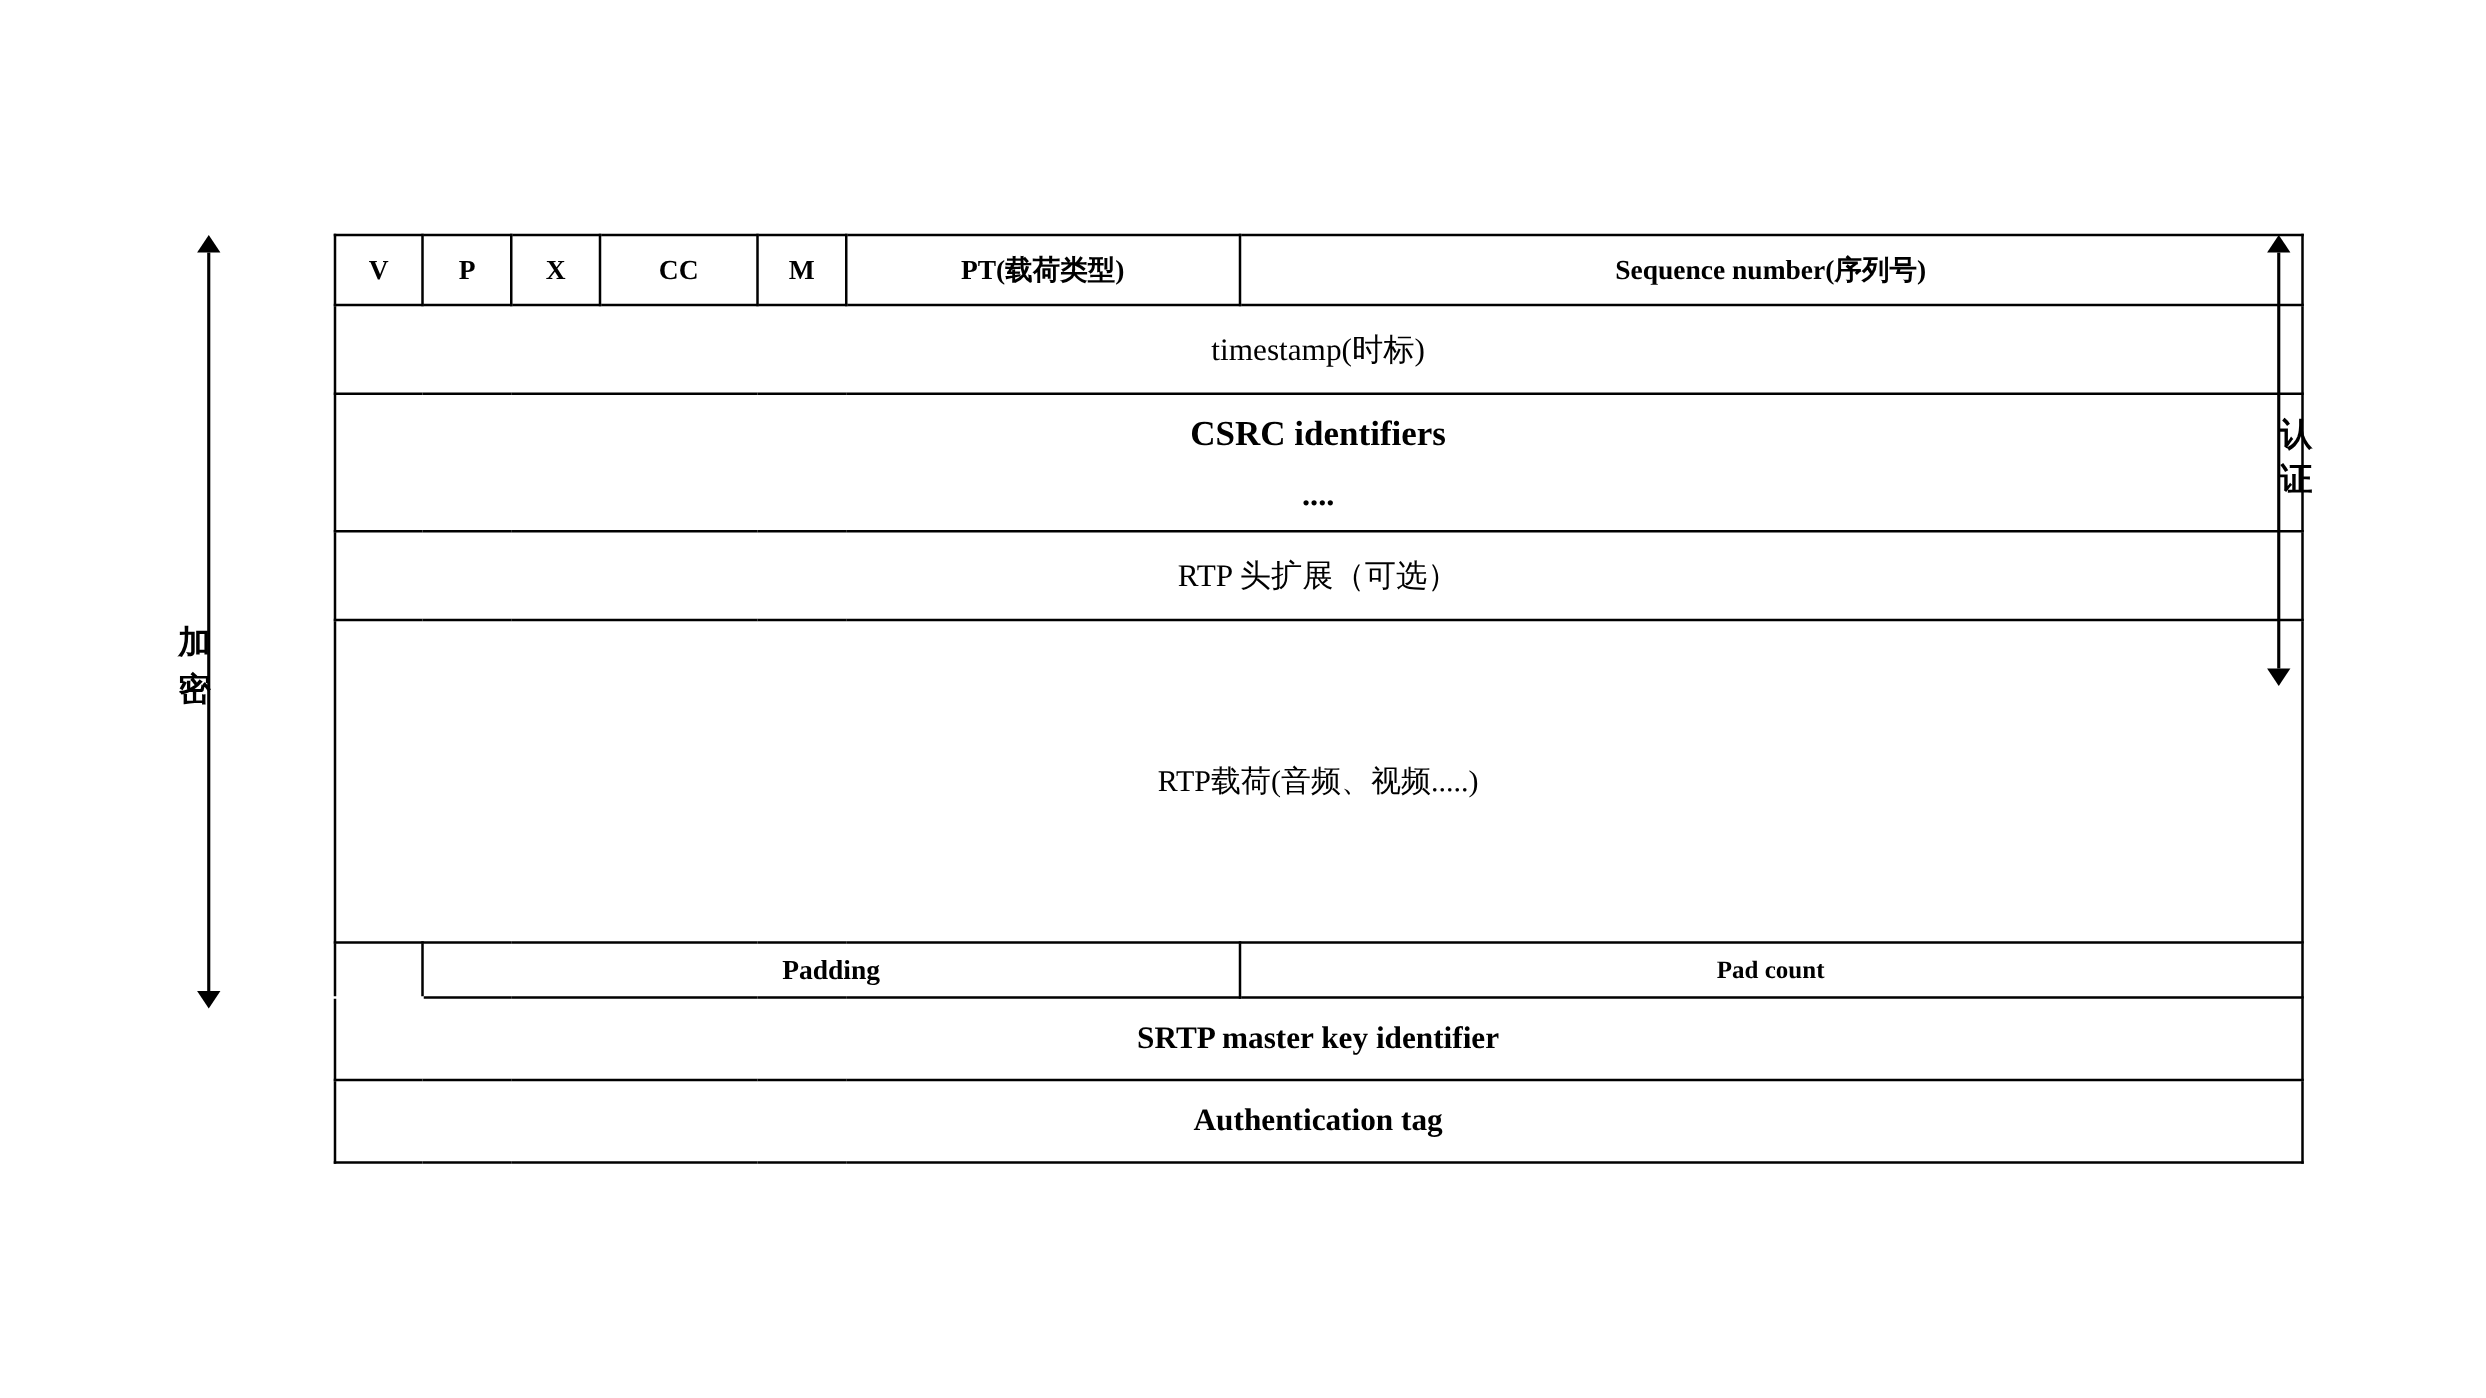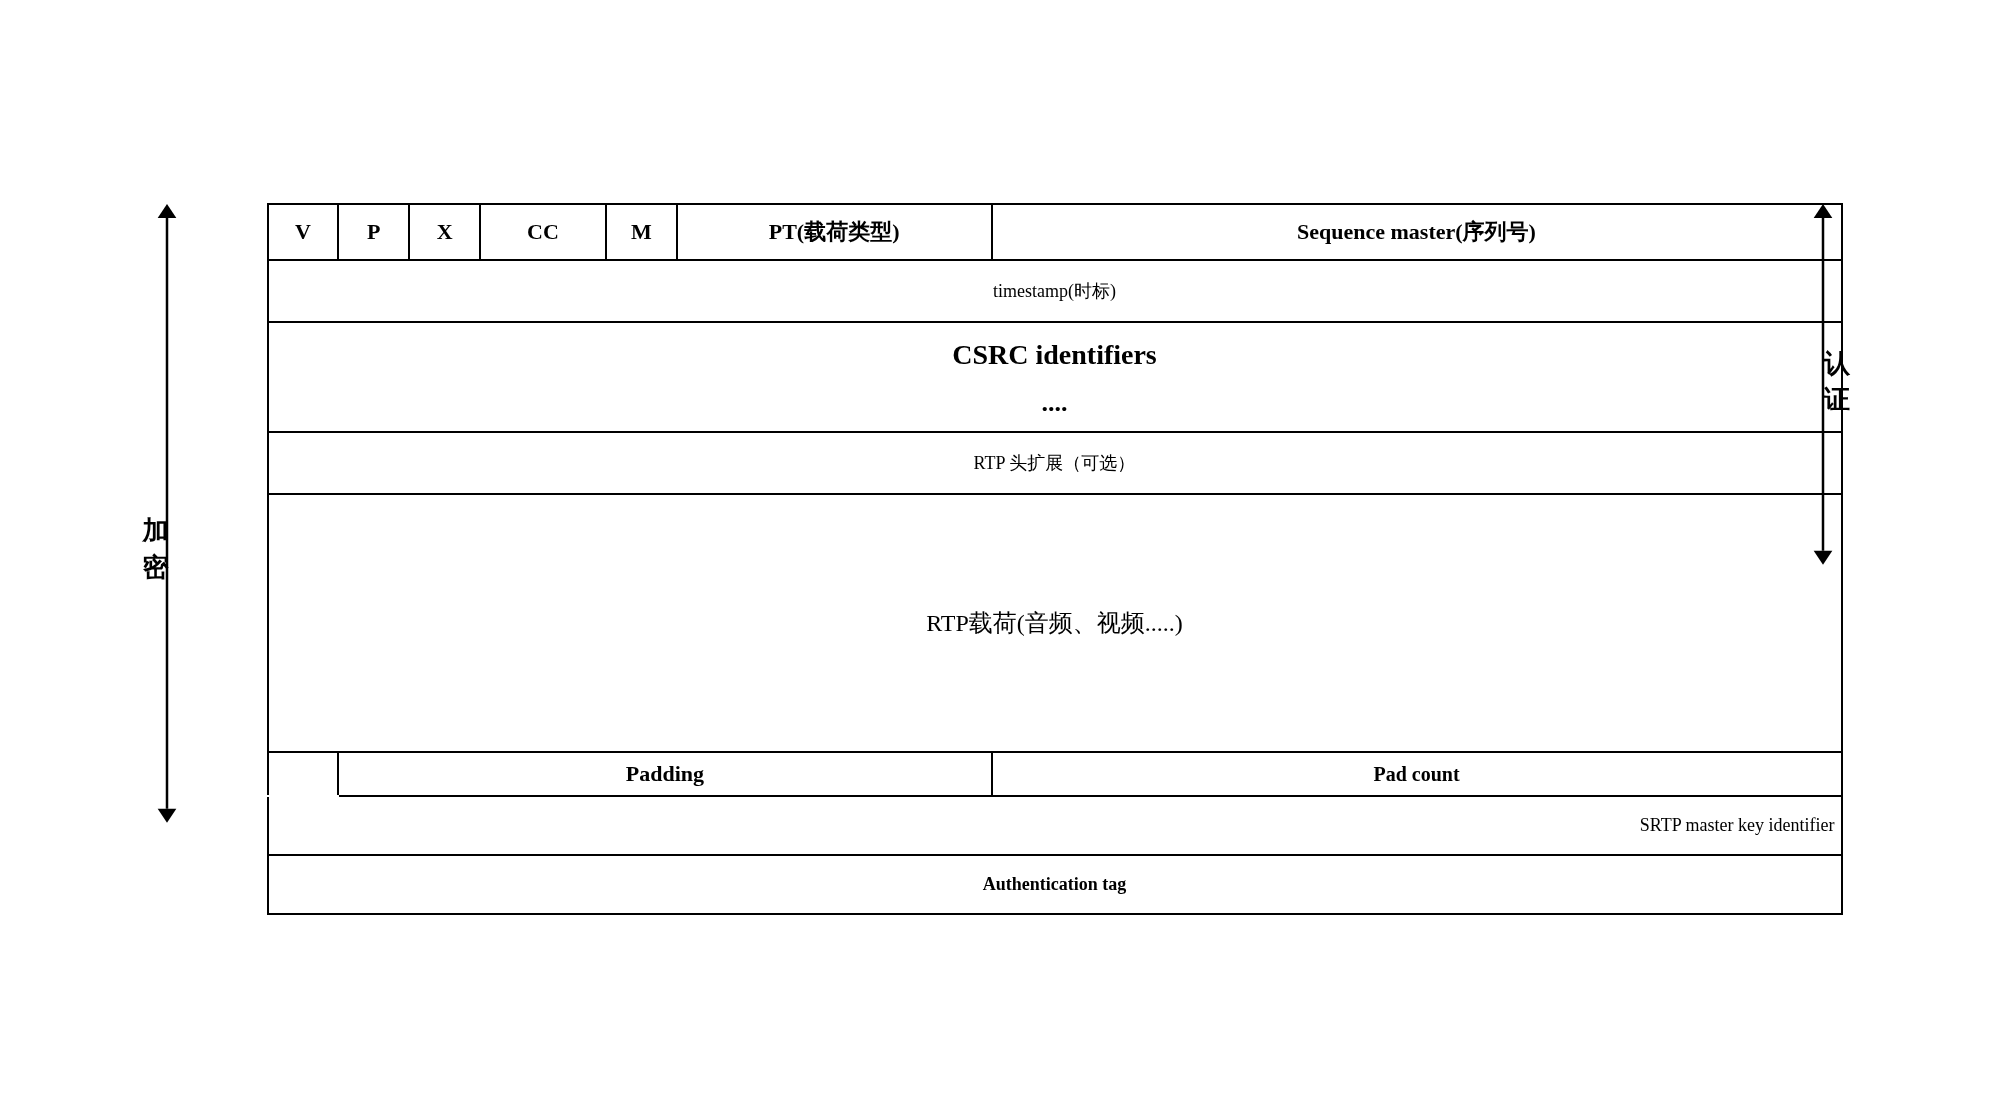--- a/index.html
+++ b/index.html
@@ -18,21 +18,21 @@
       width: 100%;
       border: 2.5px solid #000;
       margin-left: 60px;
       width: calc(100% - 120px);
     }
 
     .main-table td, .main-table th {
       border: 2px solid #000;
       text-align: center;
       vertical-align: middle;
-      font-size: 18px;
+      font-size: 25px;
       padding: 10px 6px;
     }
 
     .header-row th {
       font-weight: bold;
       font-size: 22px;
       padding: 12px 6px;
       border: 2px solid #000;
     }
 
@@ -69,21 +69,21 @@
 
     <table class="main-table" style="table-layout:fixed; width:100%;">
       <thead>
         <tr class="header-row">
           <th style="width:4.5%; font-weight:bold;">V</th>
           <th style="width:4.5%; font-weight:bold;">P</th>
           <th style="width:4.5%; font-weight:bold;">X</th>
           <th style="width:8%; font-weight:bold;">CC</th>
           <th style="width:4.5%; font-weight:bold;">M</th>
           <th style="width:20%; font-weight:bold;margin-left:48px;">PT(载荷类型)</th>
-          <th style="width:54%; font-weight:bold;">Sequence master(序列号)</th>
+          <th style="width:54%; font-weight:bold;">Sequence number(序列号)</th>
         </tr>
       </thead>
       <tbody>
 
         <tr class="full-row">
           <td colspan="7">timestamp(时标)</td>
         </tr>
 
 
         <tr>
@@ -101,21 +101,21 @@
           <td colspan="7" style="padding: 112px 6px; font-size:24px;">RTP载荷(音频、视频.....)</td>
         </tr>
 
         <tr class="padding-row">
           <td colspan="1" style="border:none; background:transparent; border-top: 2px solid transparent; border-bottom: 2px solid transparent;"></td>
           <td colspan="5" style="font-weight:bold; font-size:22px; border-left: 2px solid #000; border-top: 2px solid #000; border-bottom: 2px solid #000; border-right: 2px solid #000;">Padding</td>
           <td style="font-weight:bold; font-size:20px;">Pad count</td>
         </tr>
 
         <tr class="full-row">
-          <td colspan="7" style="font-weight:normal;text-align:right;">SRTP master key identifier</td>
+          <td colspan="7" style="font-weight:bold;">SRTP master key identifier</td>
         </tr>
 
         <tr class="full-row">
           <td colspan="7" style="font-weight:bold;">Authentication tag</td>
         </tr>
       </tbody>
     </table>
 
     <svg id="arrows-svg" style="position:absolute; top:0; left:-62px; width:calc(100% + 124px); height:100%; pointer-events:none; overflow:visible;" xmlns="http://www.w3.org/2000/svg">
 

